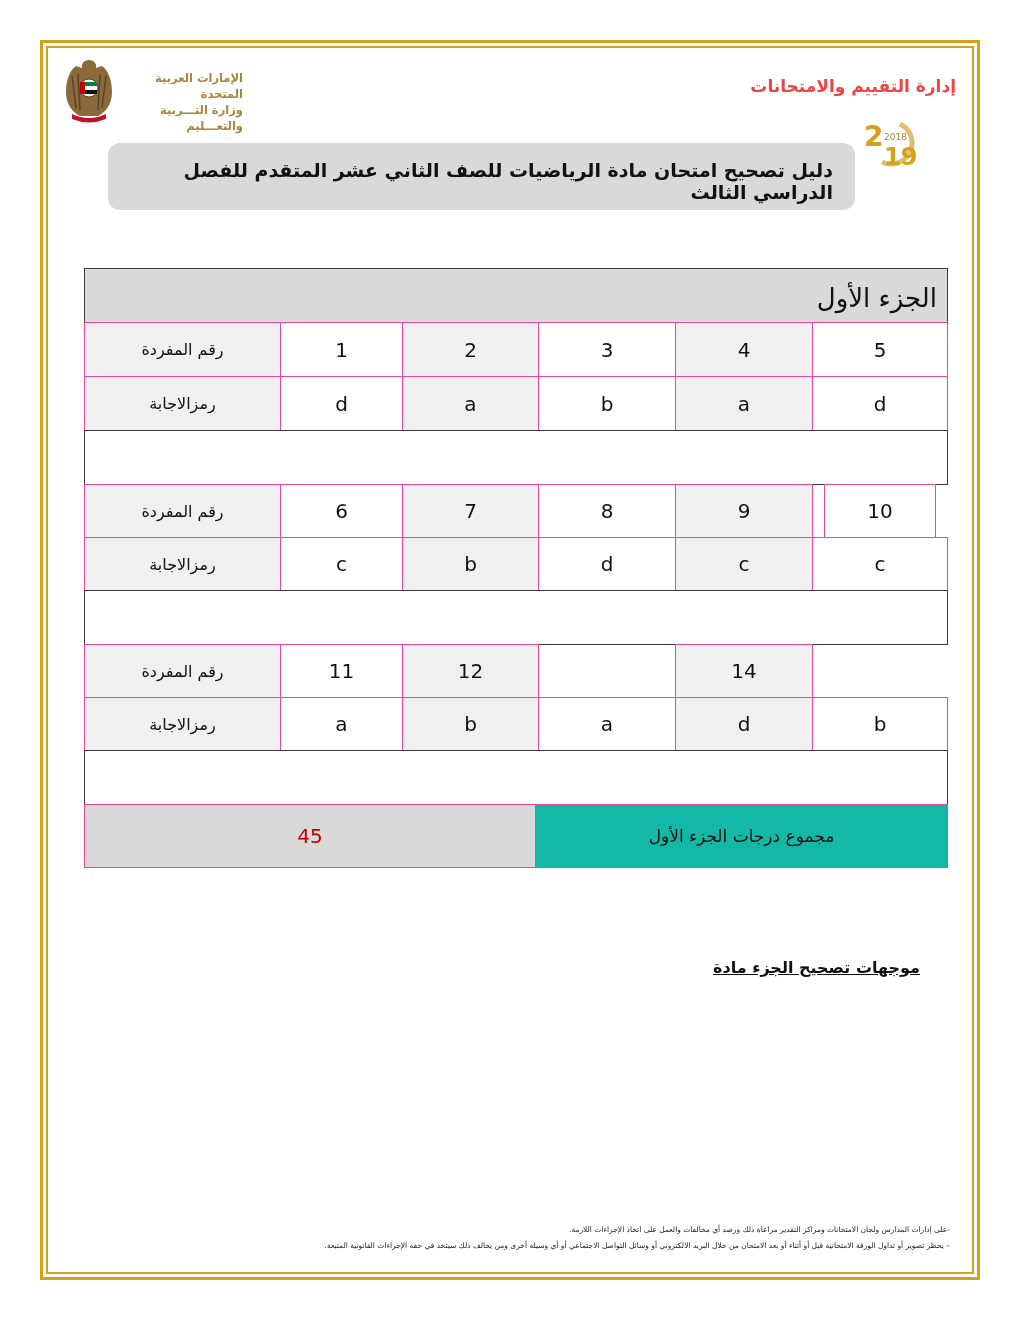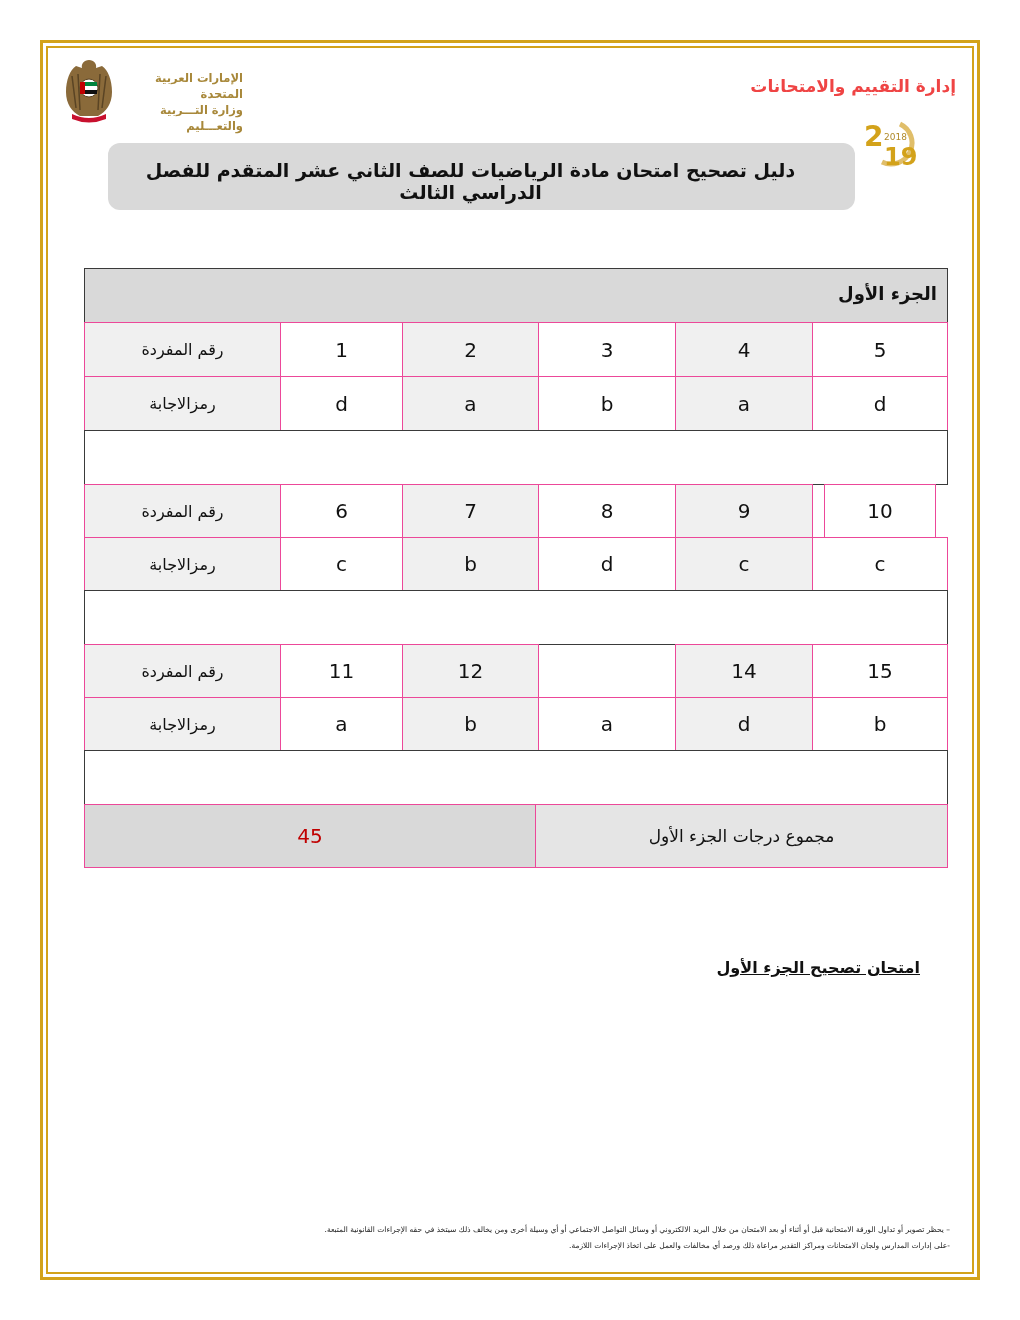--- a/index.html
+++ b/index.html
@@ -6,32 +6,32 @@
   body { width:1020px; height:1320px; position:relative; font-family:"DejaVu Sans", sans-serif; color:#111; overflow:hidden; }
   .frame-outer { position:absolute; left:40px; top:40px; width:940px; height:1240px; border:3px solid #d3a21a; box-sizing:border-box; }
   .frame-inner { position:absolute; left:46px; top:46px; width:928px; height:1228px; border:2px solid #d3a21a; box-sizing:border-box; }
 
   .emblem { position:absolute; left:62px; top:58px; width:54px; height:68px; }
   .ministry { position:absolute; left:118px; top:70px; width:125px; direction:rtl; text-align:right; color:#a8883a; font-weight:bold; font-size:11.5px; line-height:16px; }
   .dept { position:absolute; right:64px; top:76px; direction:rtl; color:#ef4444; font-weight:bold; font-size:17px; }
   .year-logo { position:absolute; left:862px; top:118px; width:60px; height:50px; }
 
   .title-box { position:absolute; left:108px; top:143px; width:747px; height:67px; background:#d9d9d9; border-radius:12px; }
-  .title-text { position:absolute; right:22px; top:16px; direction:rtl; font-size:19px; font-weight:bold; color:#111;text-align:center; }
+  .title-text { position:absolute; right:22px; top:16px; direction:rtl; font-size:19px; font-weight:bold; color:#111; }
 
   .tbl { position:absolute; left:84px; top:268px; width:864px; }
   .row { position:absolute; left:0; width:864px; box-sizing:border-box; }
   .cell { position:absolute; top:0; bottom:0; box-sizing:border-box; border:1px solid #ec4899; display:flex; align-items:center; justify-content:center; font-size:20px; font-weight:normal; }
   .hdr { background:#d9d9d9; border:1px solid #3a3a3a; }
-  .hdr .cell-txt { position:absolute; right:10px; top:14px; direction:rtl; font-size:18px; font-weight:bold; }
+  .hdr .cell-txt { position:absolute; right:10px; top:14px; direction:rtl; font-size:26px; font-weight:normal; }
   .lbl { background:#f0f0f0; font-size:16px; direction:rtl; }
   .shade { background:#f0f0f0; }
   .blank { border:1px solid #3a3a3a; background:#fff; }
   .total-val { background:#d9d9d9; color:#c00000; font-size:20px; }
-  .total-lbl { background:#e5e5e5; font-size:17px; direction:rtl; }
+  .total-lbl { background:#14b8a6; font-size:17px; direction:rtl; }
 
   .guide { position:absolute; right:100px; top:958px; direction:rtl; text-align:right; width:700px; }
   .guide-title { font-size:16px; font-weight:bold; text-decoration:underline; margin-bottom:10px; }
   .guide ul { margin:0; padding:0 24px 0 0; list-style:none; }
   .guide li { font-size:15px; font-weight:bold; margin-bottom:12px; position:relative; }
   .guide li::before { content:"●"; position:absolute; right:-26px; font-size:12px; top:2px; }
 
   .footer { position:absolute; right:70px; top:1222px; width:720px; direction:rtl; text-align:right; font-size:7.5px; line-height:16px; color:#222; }
 </style>
 </head>
@@ -108,38 +108,37 @@
     <div class="cell shade" style="left:591px;width:138px;">c</div>
     <div class="cell" style="left:728px;width:136px;">c</div>
   </div>
   <div class="row blank" style="top:322px;height:55px;"></div>
 
   <div class="row" style="top:376px;height:54px;">
     <div class="cell lbl" style="left:0;width:197px;">رقم المفردة</div>
     <div class="cell" style="left:196px;width:123px;">11</div>
     <div class="cell shade" style="left:318px;width:137px;">12</div>
     <div class="cell shade" style="left:591px;width:138px;">14</div>
-    <div class="cell" style="left:728px;width:136px;">15</div>
   </div>
   <div class="row" style="top:429px;height:54px;">
     <div class="cell lbl" style="left:0;width:197px;">رمزالاجابة</div>
     <div class="cell" style="left:196px;width:123px;">a</div>
     <div class="cell shade" style="left:318px;width:137px;">b</div>
     <div class="cell" style="left:454px;width:138px;">a</div>
     <div class="cell shade" style="left:591px;width:138px;">d</div>
     <div class="cell" style="left:728px;width:136px;">b</div>
   </div>
   <div class="row blank" style="top:482px;height:55px;"></div>
 
   <div class="row" style="top:536px;height:64px;">
     <div class="cell total-val" style="left:0;width:452px;">45</div>
     <div class="cell total-lbl" style="left:451px;width:413px;">مجموع درجات الجزء الأول</div>
   </div>
 </div>
 
 <div class="guide">
-  <div class="guide-title">امتحان تصحيح الجزء الأول</div>
+  <div class="guide-title">موجهات تصحيح الجزء مادة</div>
 </div>
 
 <div class="footer">
+  <div>-على إدارات المدارس ولجان الامتحانات ومراكز التقدير مراعاة ذلك ورصد أي مخالفات والعمل على اتخاذ الإجراءات اللازمة.</div>
   <div>–  يحظر تصوير أو تداول الورقة الامتحانية قبل أو أثناء أو بعد الامتحان من خلال البريد الالكتروني أو وسائل التواصل الاجتماعي أو أي وسيلة أخرى ومن يخالف ذلك سيتخذ في حقه الإجراءات القانونية المتبعة.</div>
-  <div>-على إدارات المدارس ولجان الامتحانات ومراكز التقدير مراعاة ذلك ورصد أي مخالفات والعمل على اتخاذ الإجراءات اللازمة.</div>
 </div>
 
 </body></html>

